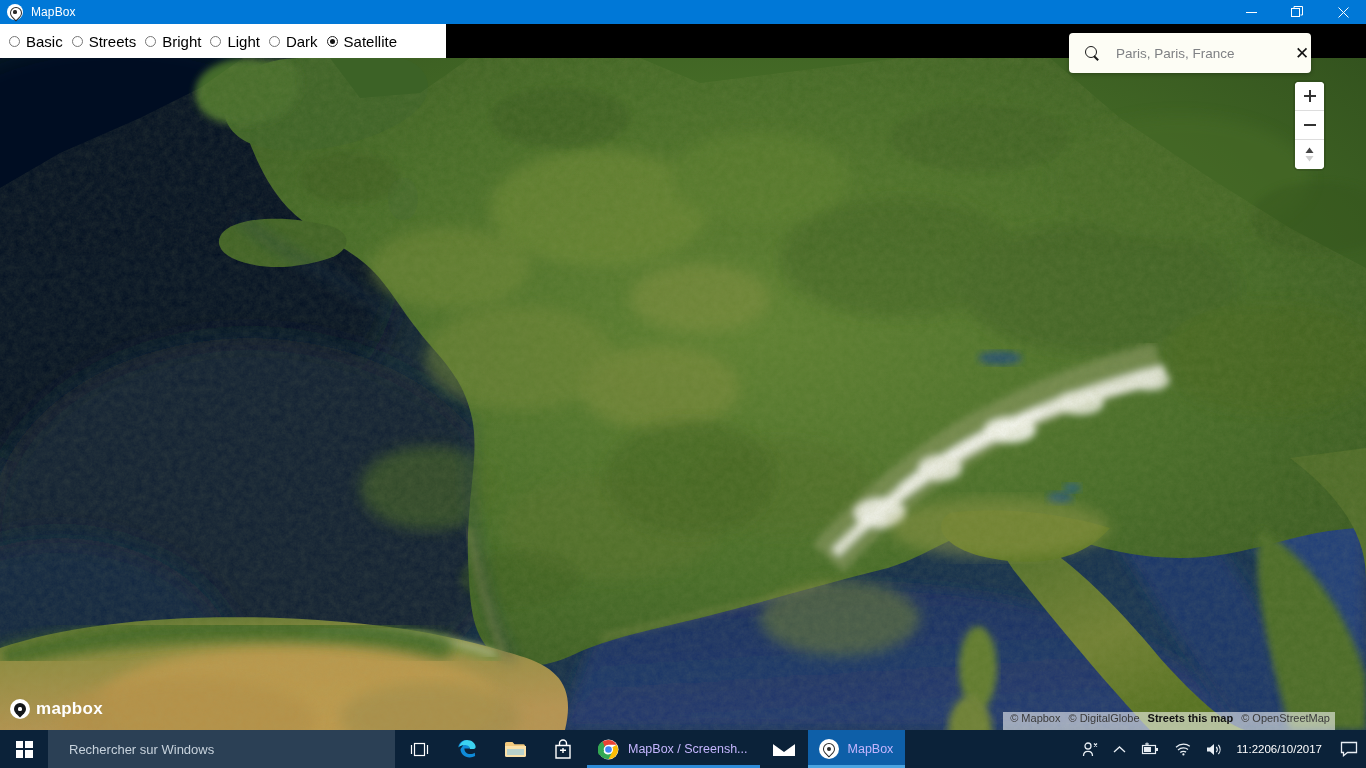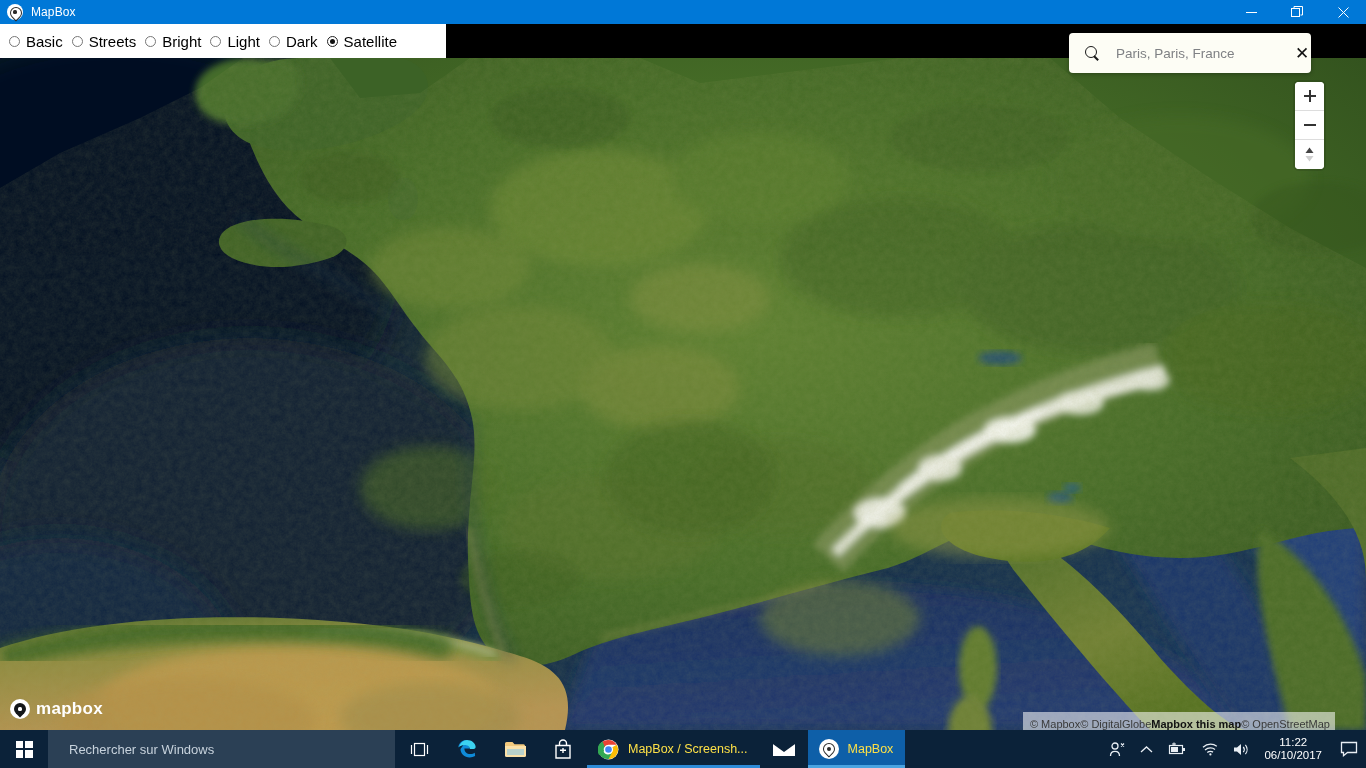--- a/index.html
+++ b/index.html
@@ -78,49 +78,49 @@
     position:relative; margin-right:6px; flex:none; }
   #mblogo .mb-mark::after { content:""; position:absolute; left:4px; top:4px;
     width:12px; height:12px; border-radius:50% 50% 50% 0; background:#14171a;
     transform:rotate(-45deg); }
   #mblogo .mb-mark::before { content:""; position:absolute; left:8.4px; top:8.4px;
     width:3.2px; height:3.2px; border-radius:50%; background:#fff; z-index:3; }
   #mblogo .mb-word { color:#fff; font-size:17px; font-weight:600; letter-spacing:.3px; }
 
   
   #attrib { position:absolute; right:0; bottom:38px; height:18px;
-    background:rgba(255,255,255,.55); display:flex; align-items:flex-end;
-    padding:0 5px 0 7px; font-size:11px; color:#3a3a3a; gap:0; }
+    background:rgba(255,255,255,.55); display:flex; align-items:flex-start;
+    padding:0 5px 0 7px; font-size:11px; color:#3a3a3a; gap:8px; }
   #attrib a { color:#3a3a3a; text-decoration:none; }
   #attrib .improve { font-weight:bold; color:#111; }
 
   
   #taskbar { position:absolute; left:0; bottom:0; width:1366px; height:38px;
     background:#0b2239; display:flex; align-items:center; }
   #startbtn { width:48px; height:38px; display:flex; align-items:center;
     justify-content:center; cursor:pointer; }
   .winflag { width:17px; height:17px; display:grid; grid-template-columns:1fr 1fr;
     grid-template-rows:1fr 1fr; gap:2px; }
   .winflag i { background:#fff; display:block; }
   #searchbox { width:347px; height:38px; background:#2b4055; display:flex;
     align-items:center; padding-left:21px; cursor:text; }
   #searchbox span { color:#c7d2dc; font-size:13px; }
   .tbicon { width:48px; height:38px; display:flex; align-items:center;
     justify-content:center; cursor:pointer; position:relative; }
   .tbapp { height:38px; display:flex; align-items:center; padding:0 12px 0 11px;
     cursor:pointer; position:relative; gap:9px; }
-  .tbapp .lab { color:#fde047; font-size:12.5px; white-space:nowrap; }
+  .tbapp .lab { color:#c4b5fd; font-size:12.5px; white-space:nowrap; }
   .tbapp.active { background:#0e5fa8; }
   .tbapp .under { position:absolute; left:0; right:0; bottom:0; height:3px; }
   .tbapp.chrome .under { background:#2e8ad6; }
   .tbapp.active .under { background:#4aa3e0; }
   #tray { margin-left:auto; height:38px; display:flex; align-items:center; }
   .trayico { height:38px; display:flex; align-items:center; justify-content:center;
     color:#e8eef4; padding:0 7px; cursor:pointer; }
-  #clock { height:38px; display:flex; flex-direction:column; align-items:center;
+  #clock { height:38px; display:flex; flex-direction:row; align-items:center;
     justify-content:center; color:#fff; font-size:11.5px; line-height:13px;
     padding:0 10px 0 6px; cursor:pointer; }
   #actioncenter { width:34px; height:38px; display:flex; align-items:center;
     justify-content:center; cursor:pointer; }
 </style>
 </head>
 <body>
 
 <div id="app">
 
@@ -368,21 +368,21 @@
   </div>
 
   <div id="mblogo">
     <span class="mb-mark"></span>
     <span class="mb-word">mapbox</span>
   </div>
 
   <div id="attrib">
     <a>© Mapbox</a>
     <a>© DigitalGlobe</a>
-    <a class="improve">Mapbox this map</a>
+    <a class="improve">Streets this map</a>
     <a>© OpenStreetMap</a>
   </div>
 
   <div id="taskbar">
 
     <div id="startbtn">
       <span class="winflag">
         <i></i>
           <i></i>
           <i></i>

